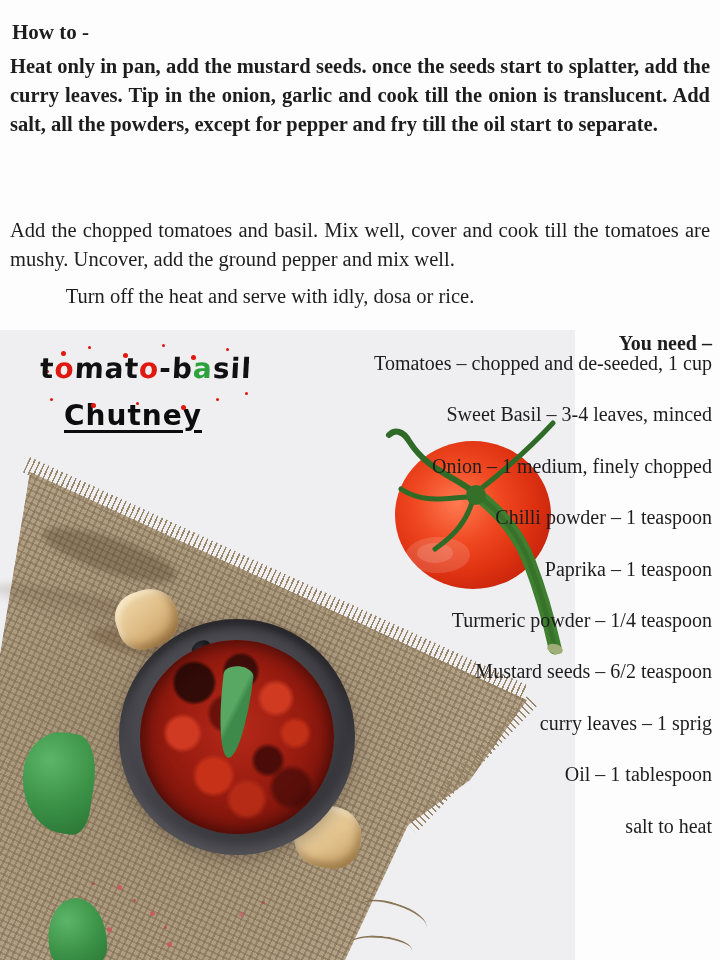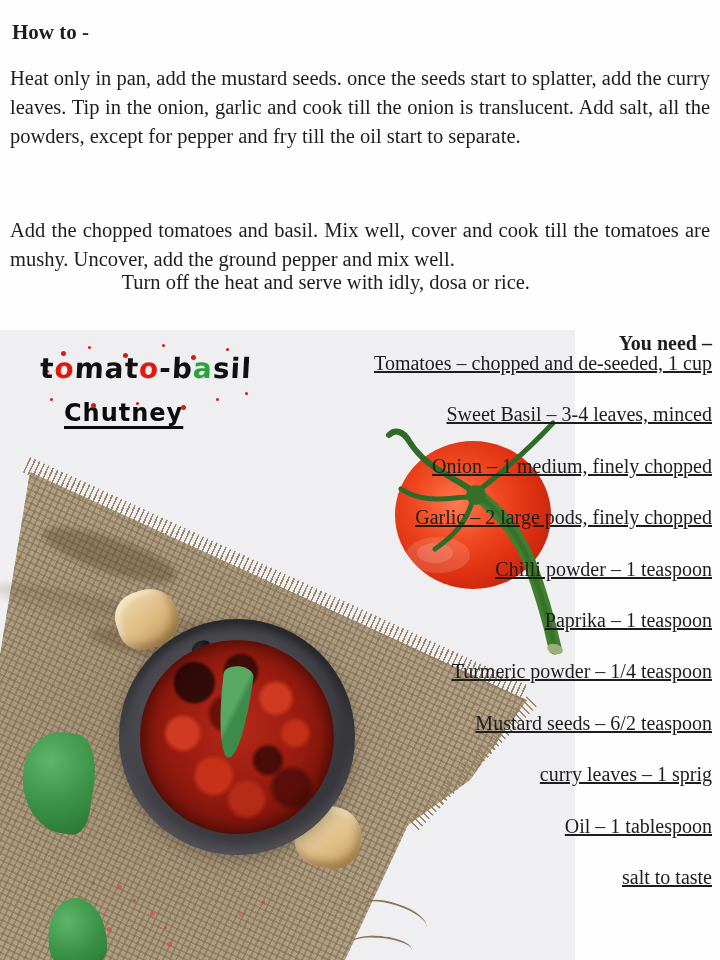--- a/index.html
+++ b/index.html
@@ -9,37 +9,37 @@
   }
   html,body{margin:0;padding:0;}
   .page{position:relative;width:720px;height:960px;overflow:hidden;
         background:var(--page-bg);color:var(--text);
         font-family:"Liberation Serif","DejaVu Serif",serif;}
 
   
   .howto{position:absolute;left:12px;top:6px;font-size:21px;font-weight:bold;z-index:6;}
   .body-text{position:absolute;left:10px;width:700px;text-align:justify;
              font-size:20.5px;line-height:29px;z-index:6;margin:0;}
-  .p1{top:64px;}
+  .p1{top:52px;font-weight:bold;}
   .p2{top:216px;}
-  .p3{top:268px;width:520px;text-align:right;}
+  .p3{top:282px;width:520px;text-align:center;}
   .you-need{position:absolute;right:8px;top:300px;font-weight:bold;font-size:20px;z-index:6;margin-top:32px;}
   .ingredients{position:absolute;right:8px;top:338px;margin:0;padding:0;list-style:none;
-               text-align:right;font-size:20px;z-index:6;text-decoration:underline;}
+               text-align:right;font-size:20px;z-index:6;}
   .ingredients li{height:51.4px;line-height:51.4px;white-space:nowrap;}
 
   
   .logo{position:absolute;left:40px;top:352px;width:215px;z-index:6;}
   .logo-word{font-family:"DejaVu Sans","Liberation Sans",sans-serif;font-weight:bold;
              font-size:28px;letter-spacing:1px;color:#111;transform:skewX(-3deg);}
   .seg-red{color:var(--logo-red);}
   .seg-green{color:var(--logo-green);}
   .logo-title{margin-top:14px;margin-left:24px;width:max-content;
               font-family:"DejaVu Sans","Liberation Sans",sans-serif;font-weight:bold;
-              font-size:24px;letter-spacing:1px;color:#0c0c0c;
+              font-size:28px;letter-spacing:1px;color:#0c0c0c;
               text-decoration:underline;text-decoration-thickness:3px;text-underline-offset:5px;}
   .logo-dots{position:absolute;left:0;top:12px;width:3px;height:3px;border-radius:50%;
     box-shadow:
       22px -12px 0 1px var(--logo-red), 48px -18px 0 0 var(--logo-red),
       84px -10px 0 1px var(--logo-red), 122px -20px 0 0 var(--logo-red),
       152px -8px 0 1px var(--logo-red), 186px -16px 0 0 var(--logo-red),
       10px 34px 0 0 var(--logo-red),   52px 40px 0 1px var(--logo-red),
       96px 38px 0 0 var(--logo-red),  142px 42px 0 1px var(--logo-red),
       176px 34px 0 0 var(--logo-red), 205px 28px 0 0 var(--logo-red),
       6px 6px 0 0 var(--logo-red),    205px -4px 0 1px #333;}
@@ -182,23 +182,22 @@
     </div>
     <div class="logo-title">Chutney</div>
   </div>
 
   <div class="you-need">You need –</div>
 
   <ul class="ingredients">
     <li>Tomatoes – chopped and de-seeded, 1 cup</li>
     <li>Sweet Basil – 3-4 leaves, minced</li>
     <li>Onion – 1 medium, finely chopped</li>
-    <li>Garlic – 2 large pods, finely chopped</li>
     <li>Chilli powder – 1 teaspoon</li>
     <li>Paprika – 1 teaspoon</li>
     <li>Turmeric powder – 1/4 teaspoon</li>
     <li>Mustard seeds – 6/2 teaspoon</li>
     <li>curry leaves – 1 sprig</li>
     <li>Oil – 1 tablespoon</li>
-    <li>salt to taste</li>
+    <li>salt to heat</li>
   </ul>
 
 </div>
 
 </body></html>

